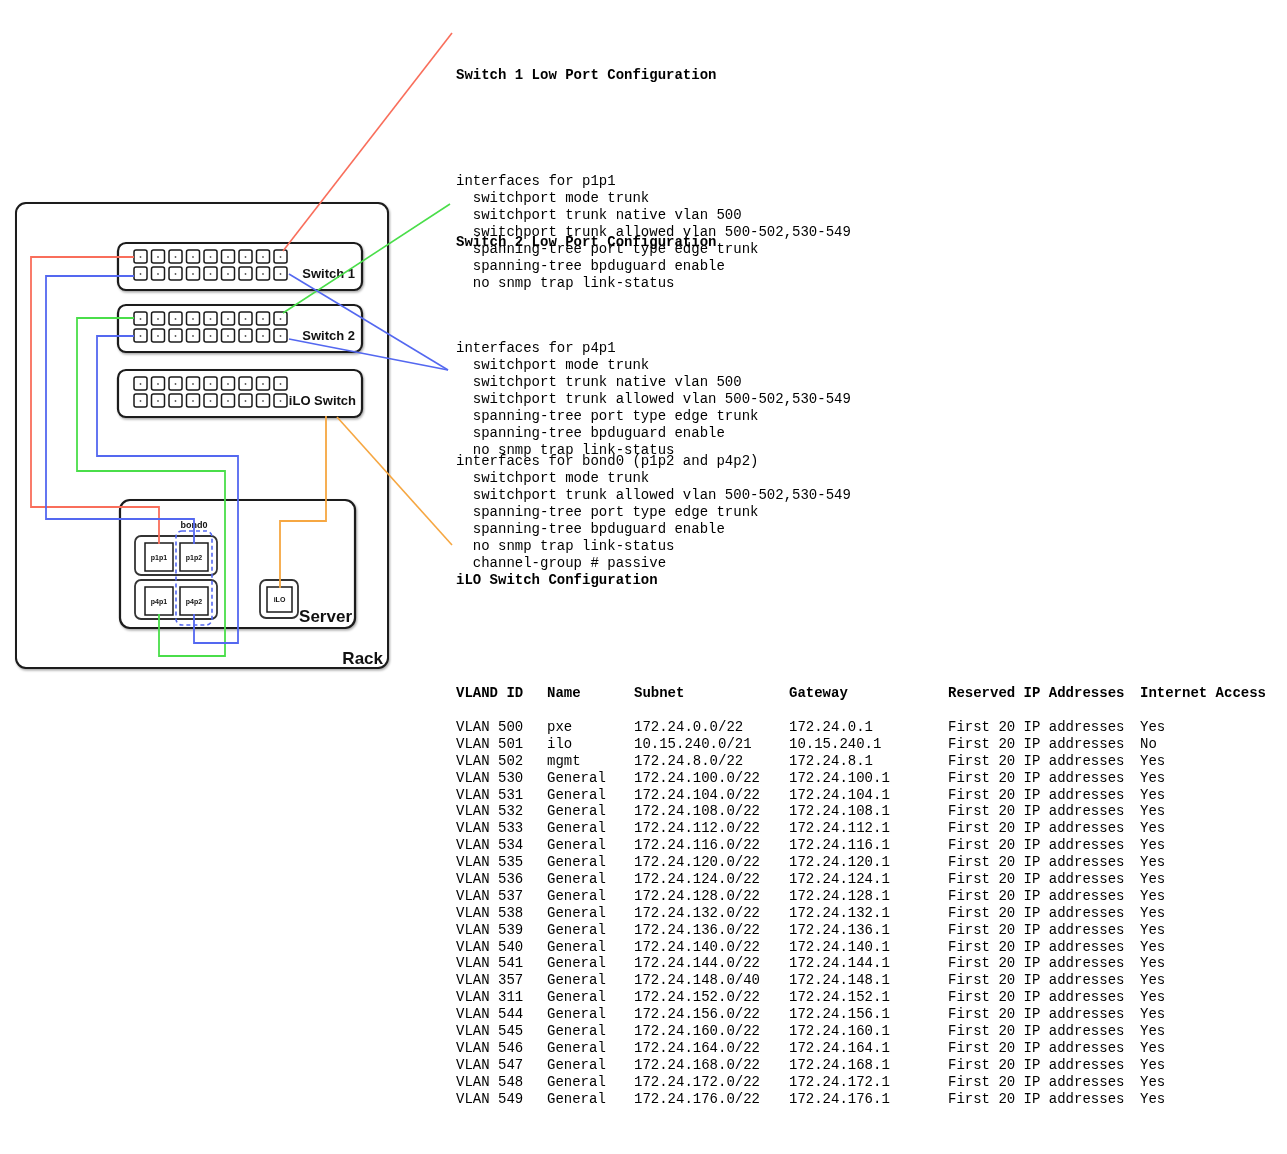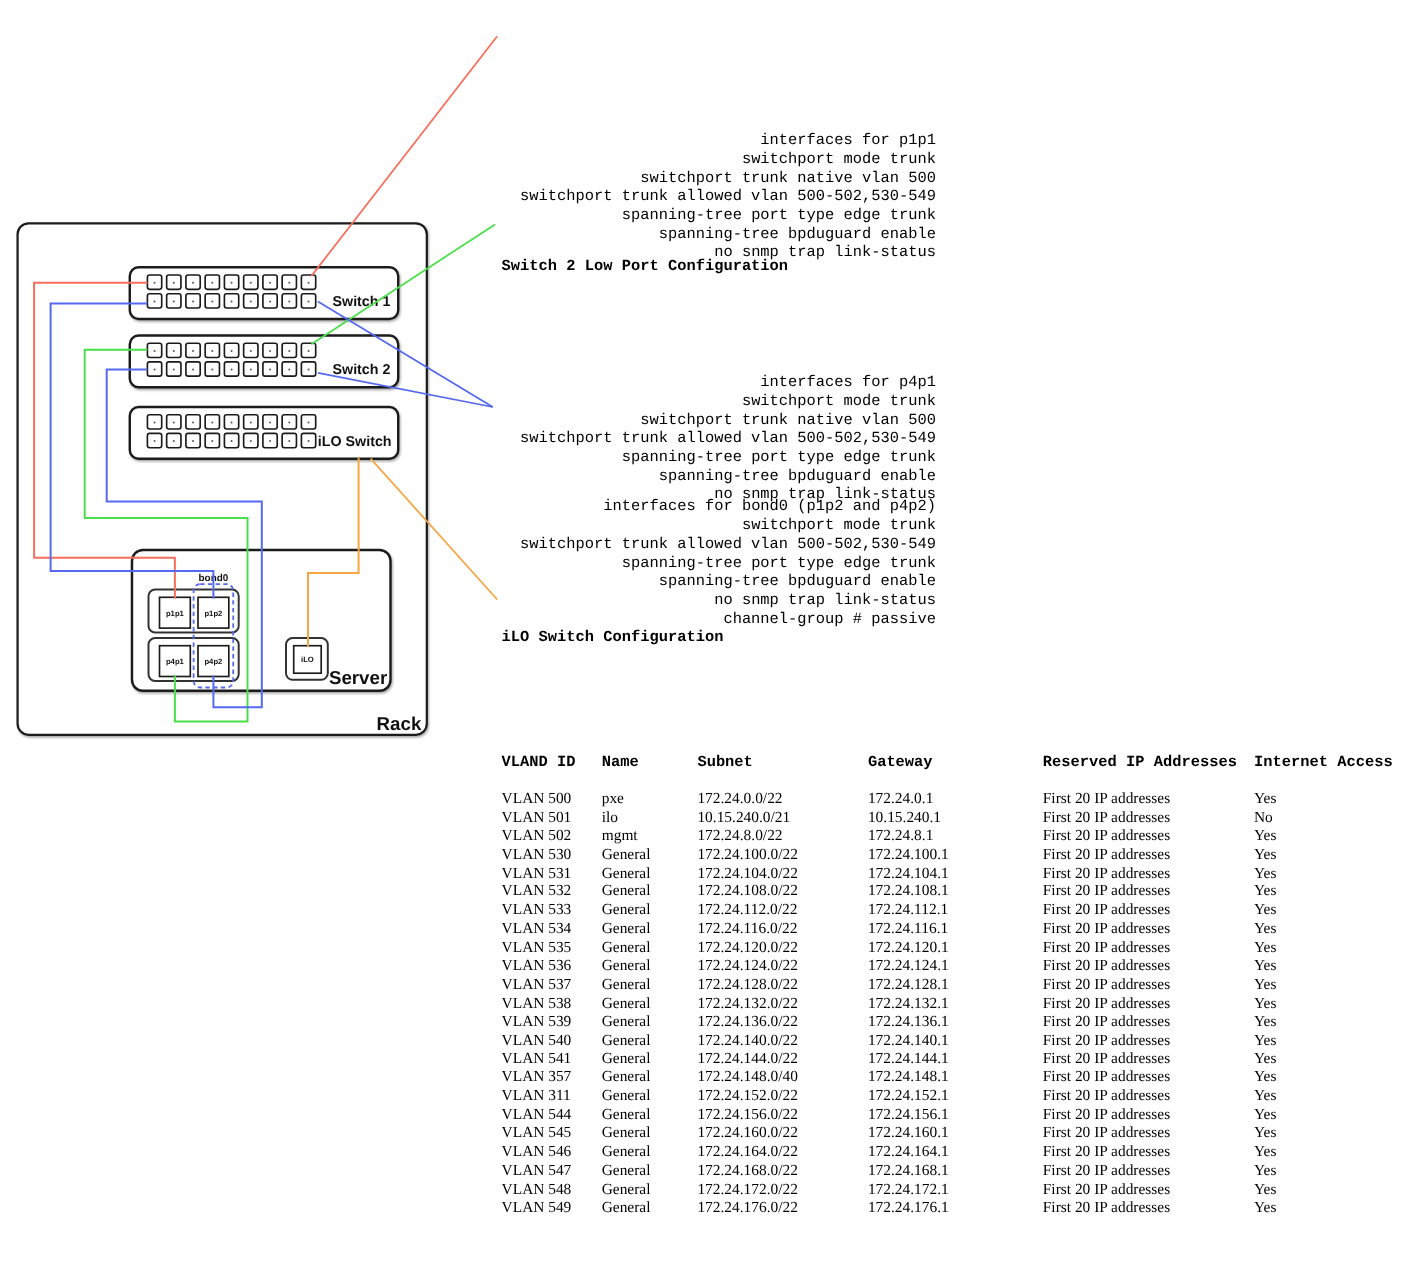--- a/index.html
+++ b/index.html
@@ -7,26 +7,26 @@
          font-family:"Liberation Sans",sans-serif;color:#000;}
   
   #diagram{position:absolute;left:0;top:0;}
   .lbl-lg{font:bold 17px "Liberation Sans",sans-serif;fill:#111;}
   .lbl-md{font:bold 13px "Liberation Sans",sans-serif;fill:#111;}
   .lbl-sm{font:bold 9px "Liberation Sans",sans-serif;fill:#111;}
   .lbl-xs{font:bold 7px "Liberation Sans",sans-serif;fill:#111;}
   
   .cfg{position:absolute;left:456px;white-space:pre;}
   .cfg-title{font:bold 14px/17px "Liberation Mono",monospace;letter-spacing:0;}
-  .cfg-lines{margin-top:17px;text-align:right;}
+  .cfg-lines{margin-top:17px;}
   .cfg-line{font:14px/17px "Liberation Mono",monospace;white-space:pre;}
   
   #vlan-header,#vlan-rows{position:absolute;left:456px;font:14px/16.9px "Liberation Mono",monospace;}
   #vlan-header{top:685px;font-weight:bold;height:17px;width:820px;}
-  #vlan-rows{top:719px;width:820px;font-family:Liberation Serif, serif;}
+  #vlan-rows{top:719px;width:820px;}
   .trow{position:relative;height:16.9px;}
   .hcell,.c{position:absolute;top:0;white-space:pre;}
   .col0{left:0;}
   .col1{left:91px;}
   .col2{left:178px;}
   .col3{left:333px;}
   .col4{left:460px;margin-left:32px;}
   .col5{left:684px;}
 </style>
 </head>
@@ -105,20 +105,21 @@
     <polyline fill="none" stroke-width="1.8" points="326,416 326,521 280,521 280,588" stroke="#f6a742"></polyline>
 
     <line stroke-width="1.6" x1="283" y1="251" x2="452" y2="33" stroke="#f96e5b"></line>
     <line stroke-width="1.6" x1="283" y1="313" x2="450" y2="204" stroke="#4ade4a"></line>
     <line stroke-width="1.6" x1="289" y1="274" x2="448" y2="370" stroke="#5468f0"></line>
     <line stroke-width="1.6" x1="289" y1="339" x2="448" y2="370" stroke="#5468f0"></line>
     <line stroke-width="1.6" x1="337" y1="417" x2="452" y2="545" stroke="#f6a742"></line>
   </svg>
 
   <div class="cfg" style="top:31px">
+    <div class="cfg-title">Switch 1 Low Port Configuration</div>
     <div class="cfg-lines">
       <div class="cfg-line">interfaces for p1p1</div><div class="cfg-line">  switchport mode trunk</div><div class="cfg-line">  switchport trunk native vlan 500</div><div class="cfg-line">  switchport trunk allowed vlan 500-502,530-549</div><div class="cfg-line">  spanning-tree port type edge trunk</div><div class="cfg-line">  spanning-tree bpduguard enable</div><div class="cfg-line">  no snmp trap link-status</div>
     </div>
   </div>
 
   <div class="cfg" style="top:198px">
     <div class="cfg-title">Switch 2 Low Port Configuration</div>
     <div class="cfg-lines">
       <div class="cfg-line">interfaces for p4p1</div><div class="cfg-line">  switchport mode trunk</div><div class="cfg-line">  switchport trunk native vlan 500</div><div class="cfg-line">  switchport trunk allowed vlan 500-502,530-549</div><div class="cfg-line">  spanning-tree port type edge trunk</div><div class="cfg-line">  spanning-tree bpduguard enable</div><div class="cfg-line">  no snmp trap link-status</div>
     </div>

